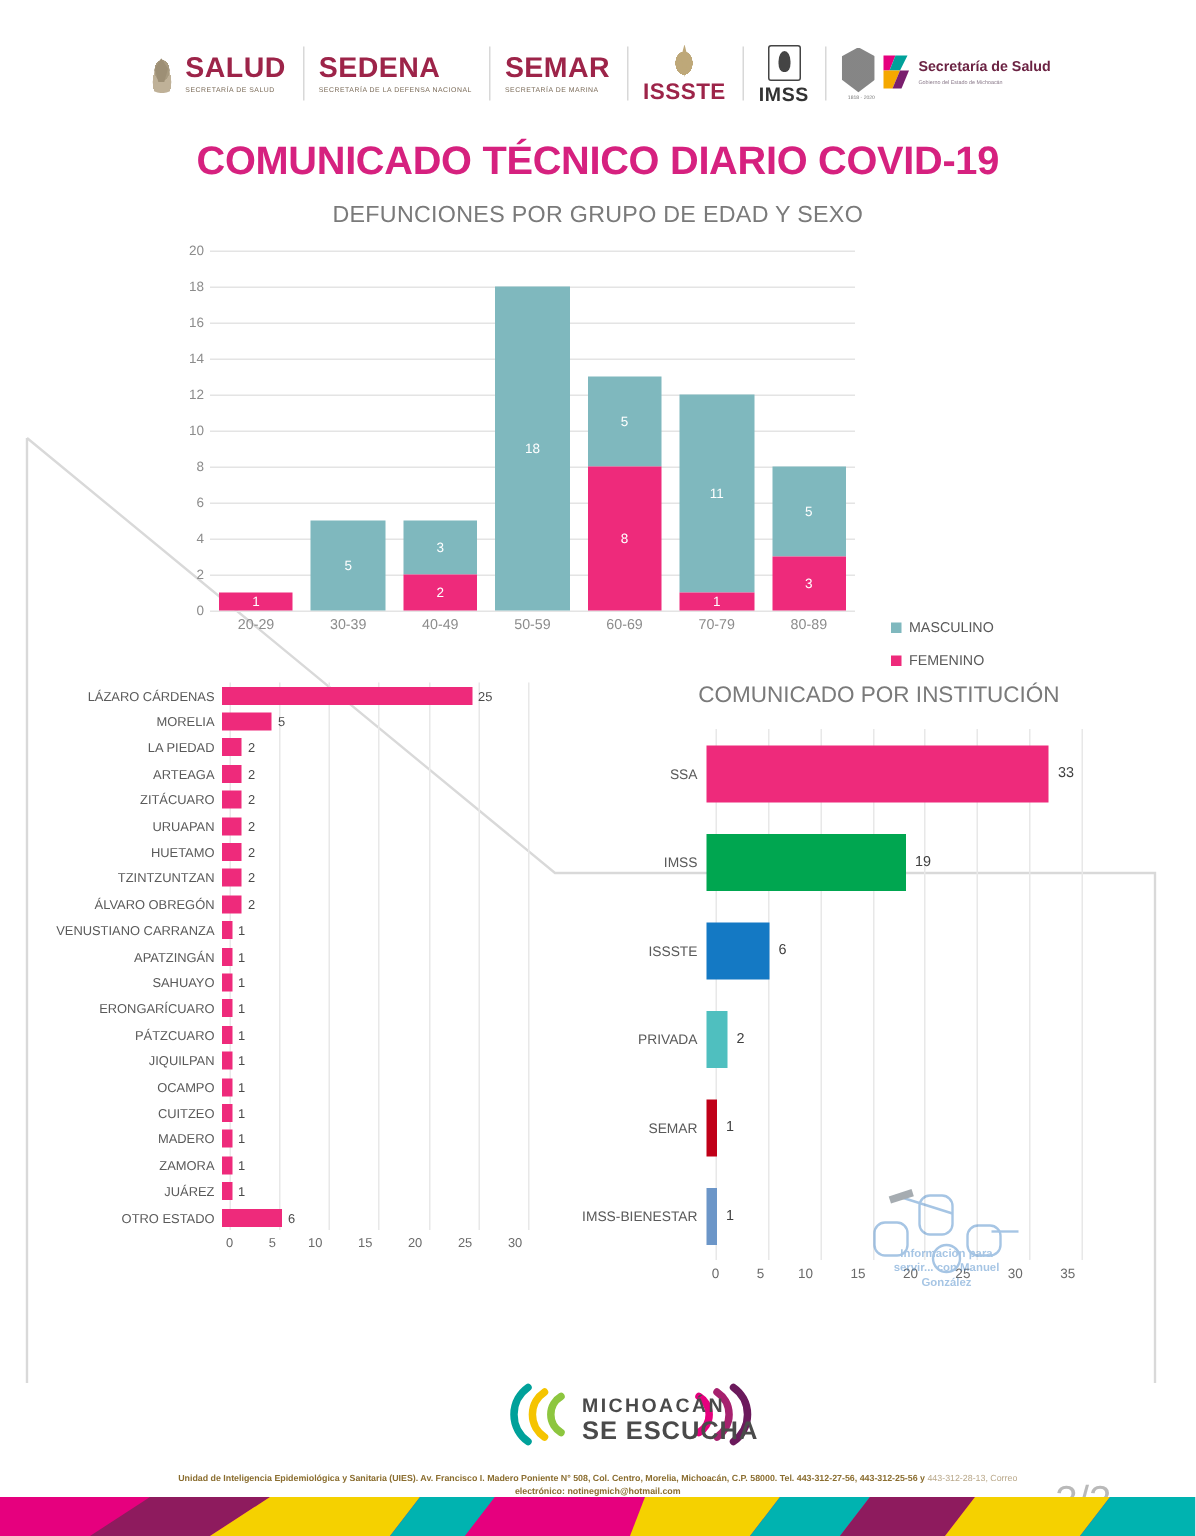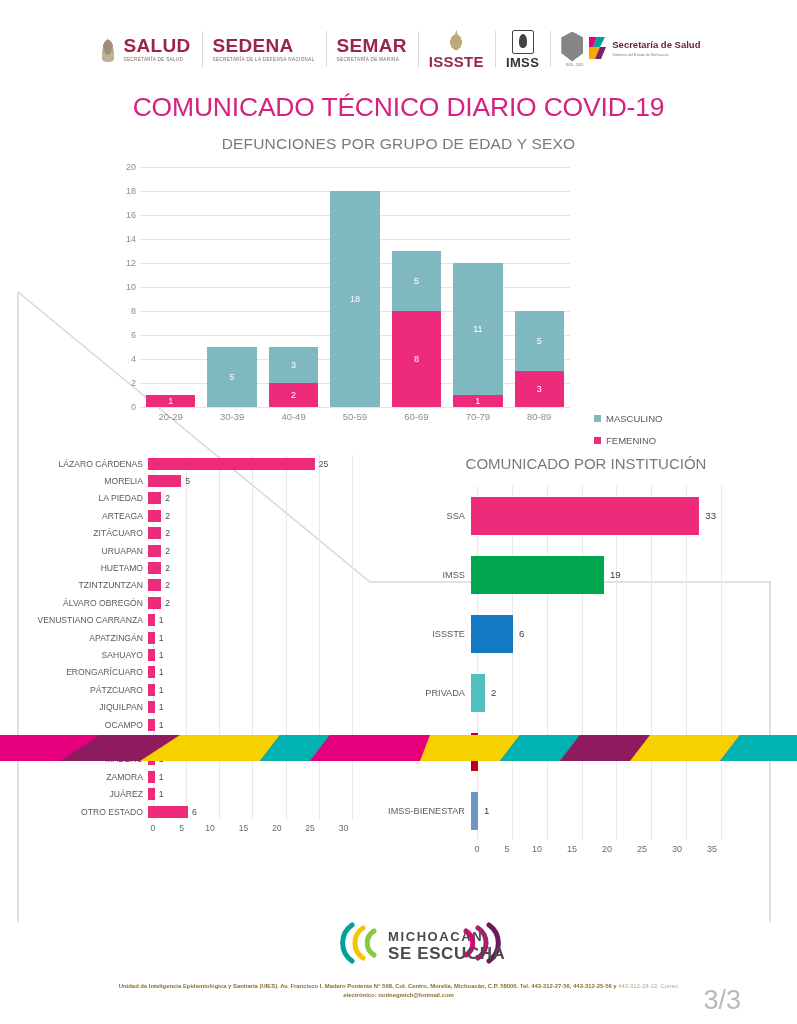--- a/index.html
+++ b/index.html
@@ -2,21 +2,21 @@
 <html><head>
 <meta charset="utf-8">
 <style>
   * { box-sizing: border-box; margin: 0; padding: 0; }
   html, body {
     width: 797px; height: 1024px;
     font-family: "Liberation Sans", sans-serif;
     background: #ffffff;
     overflow: hidden;
   }
-  .page { position: relative; width: 797px; height: 761px; background: #fff; }
+  .page { position: relative; width: 797px; height: 1024px; background: #fff; }
 
   
   .topbar { height: 18px; background: #fff; }
 
   
   .logos {
     display: flex; align-items: center; justify-content: center;
     gap: 0px; height: 62px; padding: 0 30px;
   }
   .logo-cell {
@@ -91,21 +91,21 @@
     opacity:.75; position:relative;
   }
   .mich-seal-cap {font-size:3.4px;color:#777;text-align:center;margin-top:1px;}
   .mich-bars { display:flex; gap:0; margin-right:5px; align-items:flex-end;}
   .mich-txt { line-height:1.15; }
   .mich-t1 { font-size:9.5px; font-weight:bold; color:#6b2343; }
   .mich-t2 { font-size:3.6px; color:#8a7a8a; margin-top:2px; }
 
   
   .main-title {
-    text-align:center; color:#D6217F; font-weight:normal;
+    text-align:center; color:#D6217F; font-weight:bold;
     font-size:26.5px; letter-spacing:-.2px; margin-top:12px;
   }
 
   
   .angle-frame {
     position:absolute; left:0; top:282px; width:797px; height:640px;
     pointer-events:none; z-index:1;
   }
 
   
@@ -644,20 +644,38 @@
             <span>5</span>
             <span>10</span>
             <span>15</span>
             <span>20</span>
             <span>25</span>
             <span>30</span>
             <span>35</span>
           </div>
       </div>
 
+      <div class="watermark">
+        <svg width="112" height="86" viewBox="0 0 112 86">
+          <g fill="none" stroke="#3b7fc4" stroke-width="1.6">
+            <rect x="38" y="6" width="22" height="26" rx="7"></rect>
+            <rect x="8" y="24" width="22" height="22" rx="7"></rect>
+            <rect x="70" y="26" width="22" height="20" rx="7"></rect>
+            <line x1="22" y1="6" x2="60" y2="18"></line>
+            <line x1="86" y1="30" x2="104" y2="30"></line>
+            <circle cx="56" cy="48" r="9"></circle>
+          </g>
+          <rect x="18" y="4" width="16" height="5" fill="#3b4a55" transform="rotate(-18 26 7)"></rect>
+        </svg>
+        <div class="wm-cap">
+          <div>Información para</div>
+          <div>servir... con Manuel</div>
+          <div>González</div>
+        </div>
+      </div>
     </div>
   </div>
 
   <div class="mse">
     <svg width="172" height="56" viewBox="0 0 172 56">
       <g fill="none" stroke-width="5" stroke-linecap="round">
         <path d="M16 10 A22 22 0 0 0 16 46" stroke="#00A19A"></path>
         <path d="M27 13 A18 18 0 0 0 27 43" stroke="#F5C400"></path>
         <path d="M38 16 A14 14 0 0 0 38 40" stroke="#8DC63F"></path>
         <path d="M130 16 A14 14 0 0 1 130 40" stroke="#E6007E"></path>

